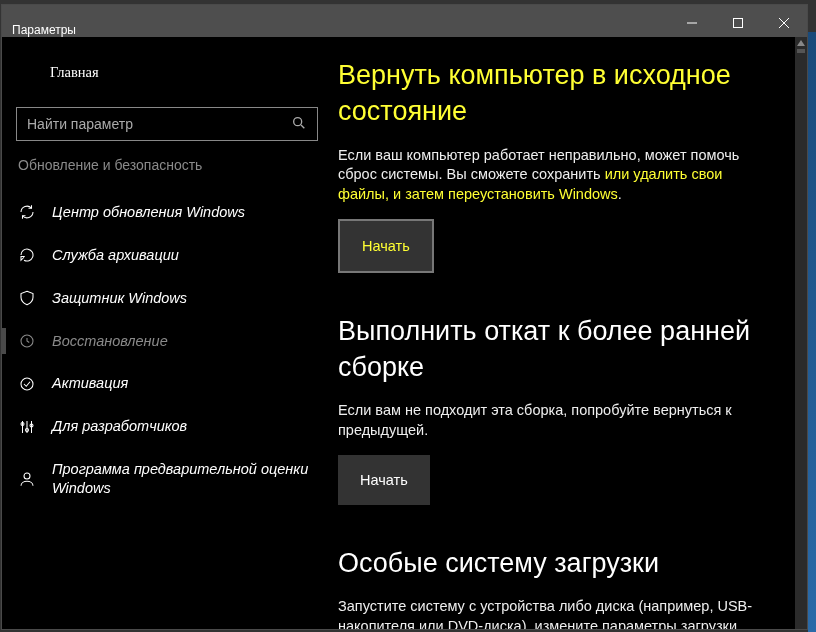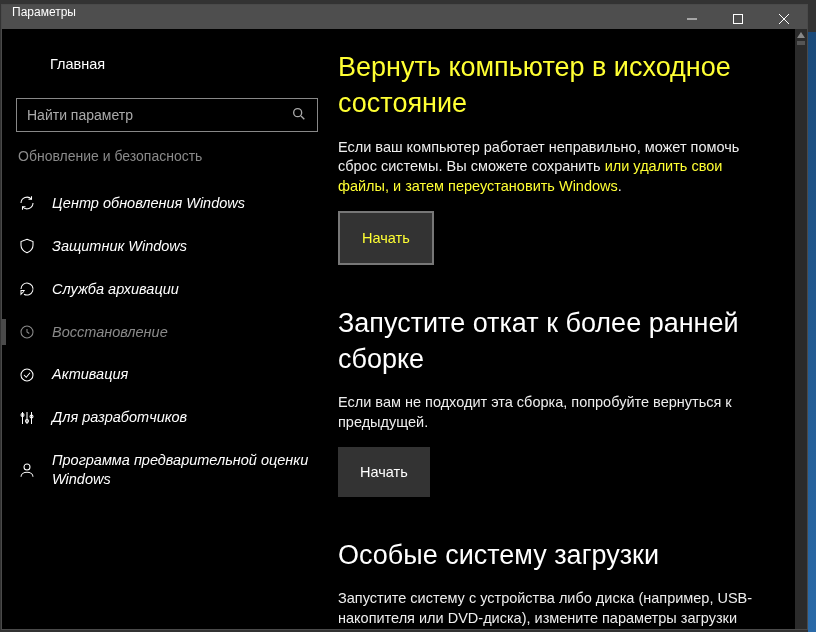--- a/index.html
+++ b/index.html
@@ -15,24 +15,24 @@
     position: absolute;
     top: 4px; left: 1px;
     width: 807px;
     height: 626px;
     background: #000;
     border: 1px solid #4a4a4a;
     display: flex;
     flex-direction: column;
   }
   .titlebar {
-    height: 24px;
+    height: 32px;
     background: #4e4e4e;
     display: flex;
-    align-items: flex-start;
+    align-items: flex-end;
     padding-left: 10px;
     color: #fff;
     font-size: 12px;
   }
   .titlebar .title { flex: 1; }
   .title-btn {
     width: 46px; height: 28px;
     display: flex; align-items: center; justify-content: center;
   }
   .title-btn svg { stroke: #fff; stroke-width: 1; fill: none; }
@@ -64,20 +64,21 @@
   .sidebar {
     width: 330px;
     padding: 18px 14px 0 14px;
     color: #fff;
   }
   .home-row {
     display: flex; align-items: center;
     gap: 14px;
     padding: 6px 2px;
     margin-bottom: 18px;
+    font-family: Liberation Serif, serif;
   }
   .home-row span { font-size: 14.5px; font-weight: 400; color: #fff; }
   .search-box {
     border: 1px solid #888;
     height: 34px;
     display: flex;
     align-items: center;
     padding: 0 10px;
     margin-bottom: 16px;
     color: #bbb;
@@ -223,33 +224,33 @@
           <svg width="18" height="18" viewBox="0 0 24 24">
               <path d="M4 12a8 8 0 0 1 14-5M20 12a8 8 0 0 1-14 5"></path>
               <path d="M18 3v4h-4M6 21v-4h4"></path>
             </svg>
         </span>
         <span class="label">Центр обновления Windows</span>
       </div>
       <div class="nav-item">
         <span class="icon-slot">
           <svg width="18" height="18" viewBox="0 0 24 24">
-              <path d="M12 3l8 3v5c0 5-3.5 8-8 10-4.5-2-8-5-8-10V6z"></path>
-            </svg>
-        </span>
-        <span class="label">Защитник Windows</span>
-      </div>
-      <div class="nav-item">
-        <span class="icon-slot">
-          <svg width="18" height="18" viewBox="0 0 24 24">
               <path d="M4 12a8 8 0 1 1 4 7"></path>
               <path d="M8 15l-4 4v-5h5"></path>
             </svg>
         </span>
         <span class="label">Служба архивации</span>
+      </div>
+      <div class="nav-item">
+        <span class="icon-slot">
+          <svg width="18" height="18" viewBox="0 0 24 24">
+              <path d="M12 3l8 3v5c0 5-3.5 8-8 10-4.5-2-8-5-8-10V6z"></path>
+            </svg>
+        </span>
+        <span class="label">Защитник Windows</span>
       </div>
       <div class="nav-item active">
         <span class="icon-slot">
           <svg width="18" height="18" viewBox="0 0 24 24">
               <circle cx="12" cy="12" r="8"></circle>
               <path d="M12 8v4l3 2"></path>
             </svg>
         </span>
         <span class="label">Восстановление</span>
       </div>
@@ -286,21 +287,21 @@
       </div>
     </div>
 
     <div class="content">
       <div class="h1">Вернуть компьютер в исходное состояние</div>
       <p class="para">
         <span>Если ваш компьютер работает неправильно, может помочь сброс системы. Вы сможете сохранить </span><span class="accent">или удалить свои файлы, и затем переустановить Windows</span><span>.</span>
       </p>
       <div class="btn accent">Начать</div>
 
-      <div class="h2">Запустите откат к более ранней сборке</div>
+      <div class="h2">Выполнить откат к более ранней сборке</div>
       <p class="para">Если вам не подходит эта сборка, попробуйте вернуться к предыдущей.</p>
       <div class="btn">Начать</div>
 
       <div class="h2">Особые систему загрузки</div>
       <p class="para">Запустите систему с устройства либо диска (например, USB-накопителя или DVD-диска), измените параметры загрузки Windows или восстановите ее из образа. Ваш компьютер перезагрузится.</p>
     </div>
 
     <div class="scrollbar-v">
       <div class="arrow-up">
         <svg width="8" height="6" viewBox="0 0 8 6">

